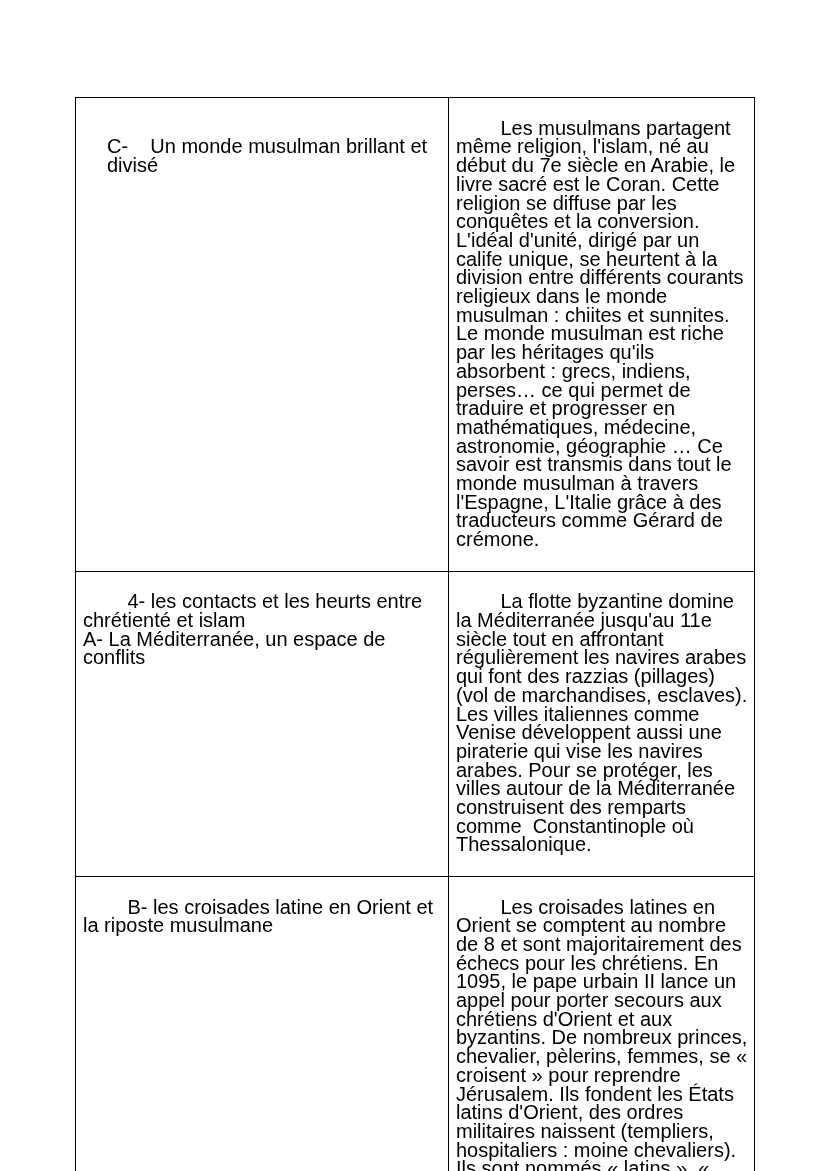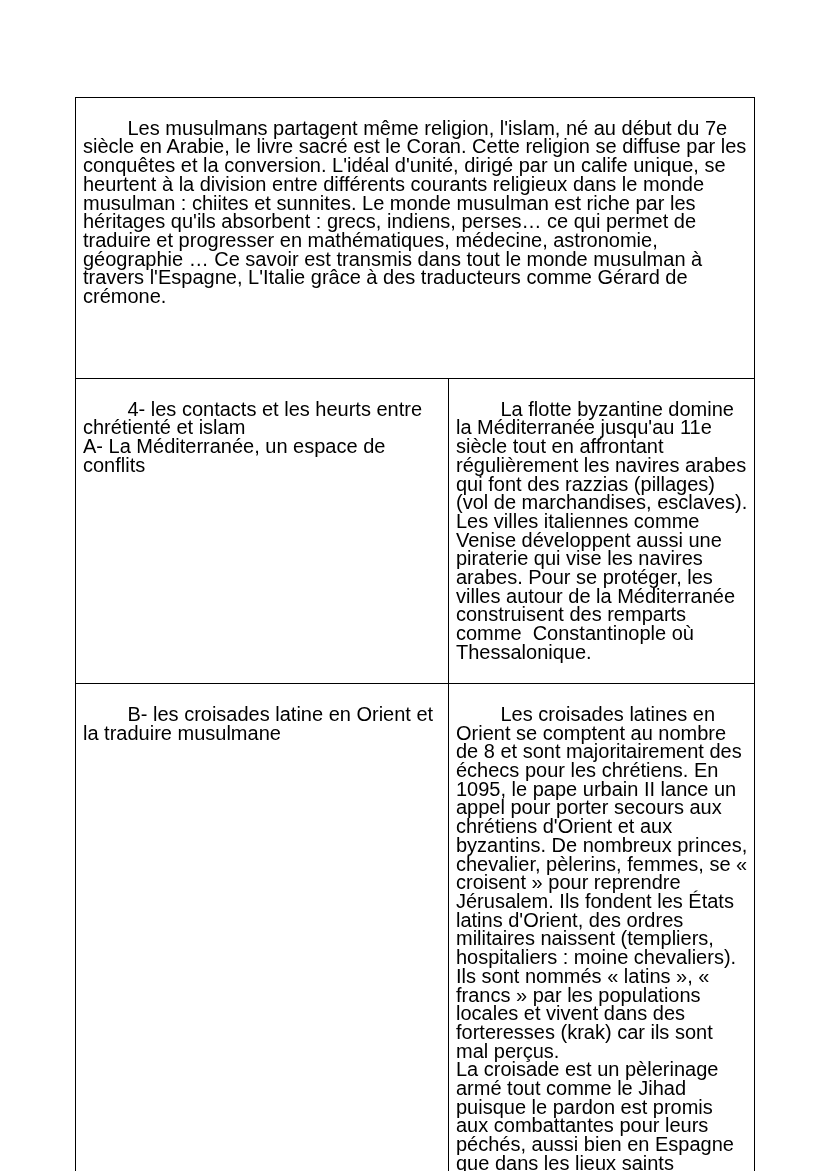--- a/index.html
+++ b/index.html
@@ -51,38 +51,41 @@
   .row-2 .doc-cell { min-height: 192px; }
   .row-3 .doc-cell { min-height: 482px; }
 </style>
 </head>
 <body>
 
 <div class="page">
   <div class="doc-table">
 
     <div class="doc-row row-1">
+      <div class="doc-cell cell-left">
+        <span class="indent-wrap" style="display:block; padding-left:24px;">C-    Un monde musulman brillant et divisé</span>
+      </div>
       <div class="doc-cell cell-right">
         <span>Les musulmans partagent même religion, l'islam, né au début du 7e siècle en Arabie, le livre sacré est le Coran. Cette religion se diffuse par les conquêtes et la conversion. L'idéal d'unité, dirigé par un calife unique, se heurtent à la division entre différents courants religieux dans le monde musulman : chiites et sunnites. Le monde musulman est riche par les héritages qu'ils absorbent : grecs, indiens, perses… ce qui permet de traduire et progresser en mathématiques, médecine, astronomie, géographie … Ce savoir est transmis dans tout le monde musulman à travers l'Espagne, L'Italie grâce à des traducteurs comme Gérard de crémone.</span>
       </div>
     </div>
 
     <div class="doc-row row-2">
       <div class="doc-cell cell-left">
         <span>4- les contacts et les heurts entre chrétienté et islam
 A- La Méditerranée, un espace de conflits</span>
       </div>
       <div class="doc-cell cell-right">
         <span>La flotte byzantine domine la Méditerranée jusqu'au 11e siècle tout en affrontant régulièrement les navires arabes qui font des razzias (pillages) (vol de marchandises, esclaves). Les villes italiennes comme Venise développent aussi une piraterie qui vise les navires arabes. Pour se protéger, les villes autour de la Méditerranée construisent des remparts comme  Constantinople où Thessalonique.</span>
       </div>
     </div>
 
     <div class="doc-row row-3">
       <div class="doc-cell cell-left">
-        <span>B- les croisades latine en Orient et la traduire musulmane</span>
+        <span>B- les croisades latine en Orient et la riposte musulmane</span>
       </div>
       <div class="doc-cell cell-right">
         <span>Les croisades latines en Orient se comptent au nombre de 8 et sont majoritairement des échecs pour les chrétiens. En 1095, le pape urbain II lance un appel pour porter secours aux chrétiens d'Orient et aux byzantins. De nombreux princes, chevalier, pèlerins, femmes, se « croisent » pour reprendre Jérusalem. Ils fondent les États latins d'Orient, des ordres militaires naissent (templiers, hospitaliers : moine chevaliers). Ils sont nommés « latins », « francs » par les populations locales et vivent dans des forteresses (krak) car ils sont mal perçus.
 La croisade est un pèlerinage armé tout comme le Jihad puisque le pardon est promis aux combattantes pour leurs péchés, aussi bien en Espagne que dans les lieux saints d'Orient. Les croisades sont des échecs pour les chrétiens, sauf la dernière Reconquista (1992). L'histoire de Saint Louis (Louis IX) contre saladin illustrent bien ces affrontements.
 Les croisés sont d'origines sociales diverses puisqu'on retrouve dans les sources aussi bien des reines, des nobles, que de très nombreux anonymes qui ont quitté leur famille pour se</span>
       </div>
     </div>
 
   </div>
 </div>

